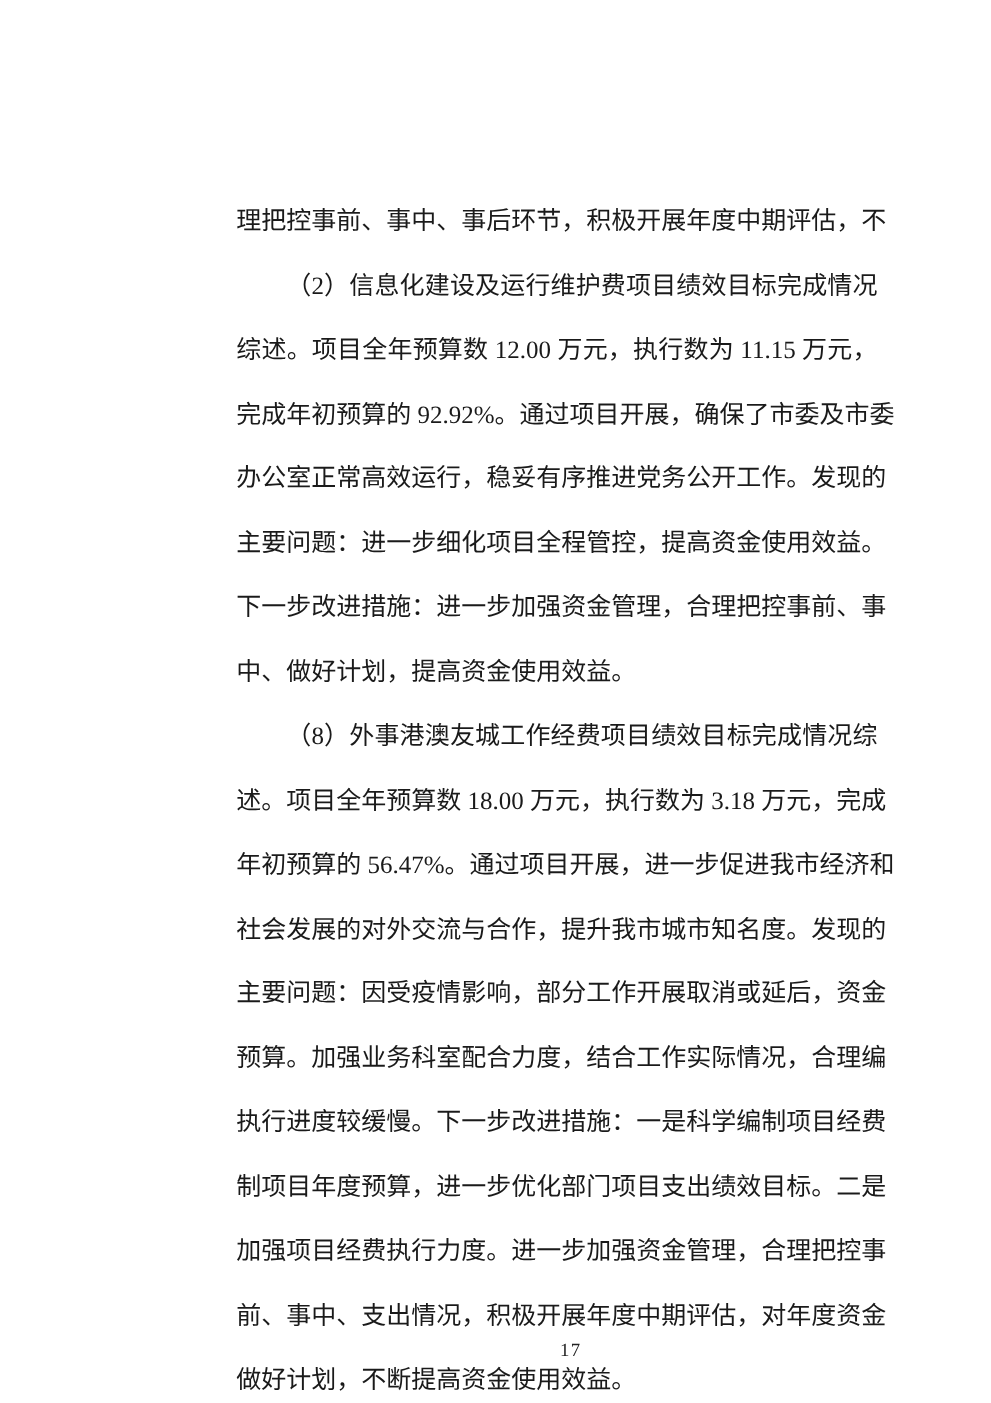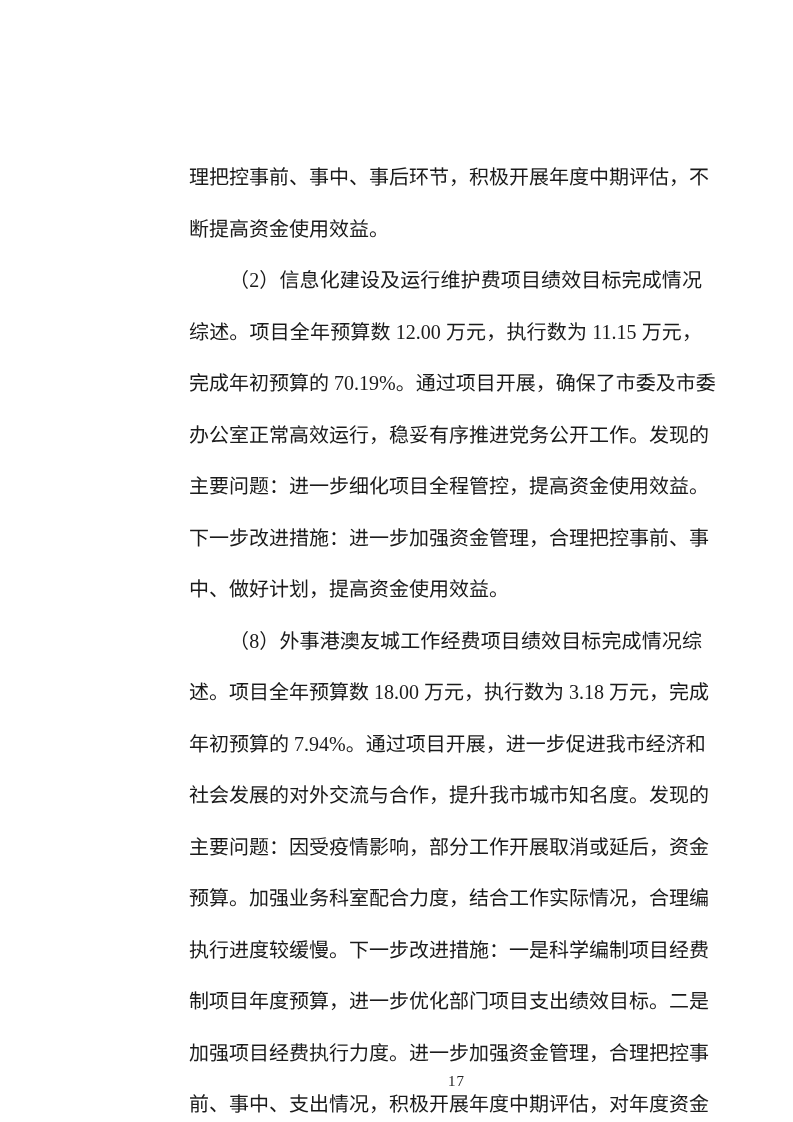--- a/index.html
+++ b/index.html
@@ -61,37 +61,36 @@
 </style>
 </head>
 <body>
 
 <div class="page">
 
   <main class="text-block">
 
     <div class="para">
       <span class="line">理把控事前、事中、事后环节，积极开展年度中期评估，不</span>
-      <span class="line para-end">断提高资金使用效益。</span>
     </div>
 
     <div class="para">
       <span class="line indent">（2）信息化建设及运行维护费项目绩效目标完成情况</span>
       <span class="line">综述。项目全年预算数 12.00 万元，执行数为 11.15 万元，</span>
-      <span class="line">完成年初预算的 70.19%。通过项目开展，确保了市委及市委</span>
+      <span class="line">完成年初预算的 92.92%。通过项目开展，确保了市委及市委</span>
       <span class="line">办公室正常高效运行，稳妥有序推进党务公开工作。发现的</span>
       <span class="line">主要问题：进一步细化项目全程管控，提高资金使用效益。</span>
       <span class="line">下一步改进措施：进一步加强资金管理，合理把控事前、事</span>
       <span class="line para-end">中、做好计划，提高资金使用效益。</span>
     </div>
 
     <div class="para">
       <span class="line indent">（8）外事港澳友城工作经费项目绩效目标完成情况综</span>
       <span class="line">述。项目全年预算数 18.00 万元，执行数为 3.18 万元，完成</span>
-      <span class="line">年初预算的 7.94%。通过项目开展，进一步促进我市经济和</span>
+      <span class="line">年初预算的 56.47%。通过项目开展，进一步促进我市经济和</span>
       <span class="line">社会发展的对外交流与合作，提升我市城市知名度。发现的</span>
       <span class="line">主要问题：因受疫情影响，部分工作开展取消或延后，资金</span>
       <span class="line">预算。加强业务科室配合力度，结合工作实际情况，合理编</span>
       <span class="line">执行进度较缓慢。下一步改进措施：一是科学编制项目经费</span>
       <span class="line">制项目年度预算，进一步优化部门项目支出绩效目标。二是</span>
       <span class="line">加强项目经费执行力度。进一步加强资金管理，合理把控事</span>
       <span class="line">前、事中、支出情况，积极开展年度中期评估，对年度资金</span>
       <span class="line para-end">做好计划，不断提高资金使用效益。</span>
     </div>
 

